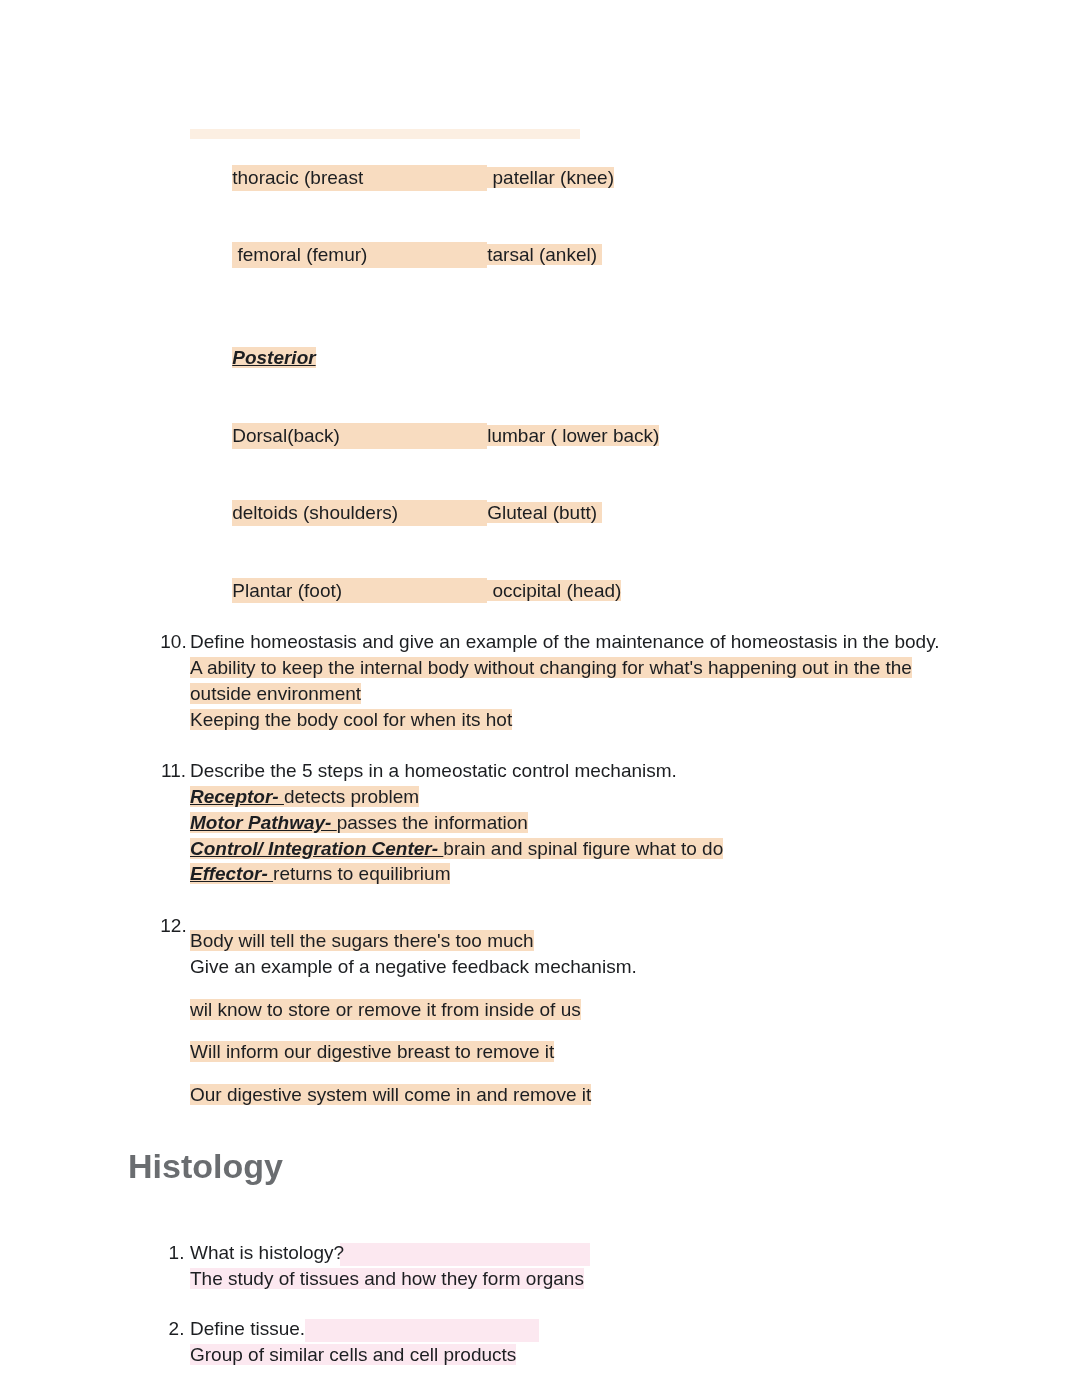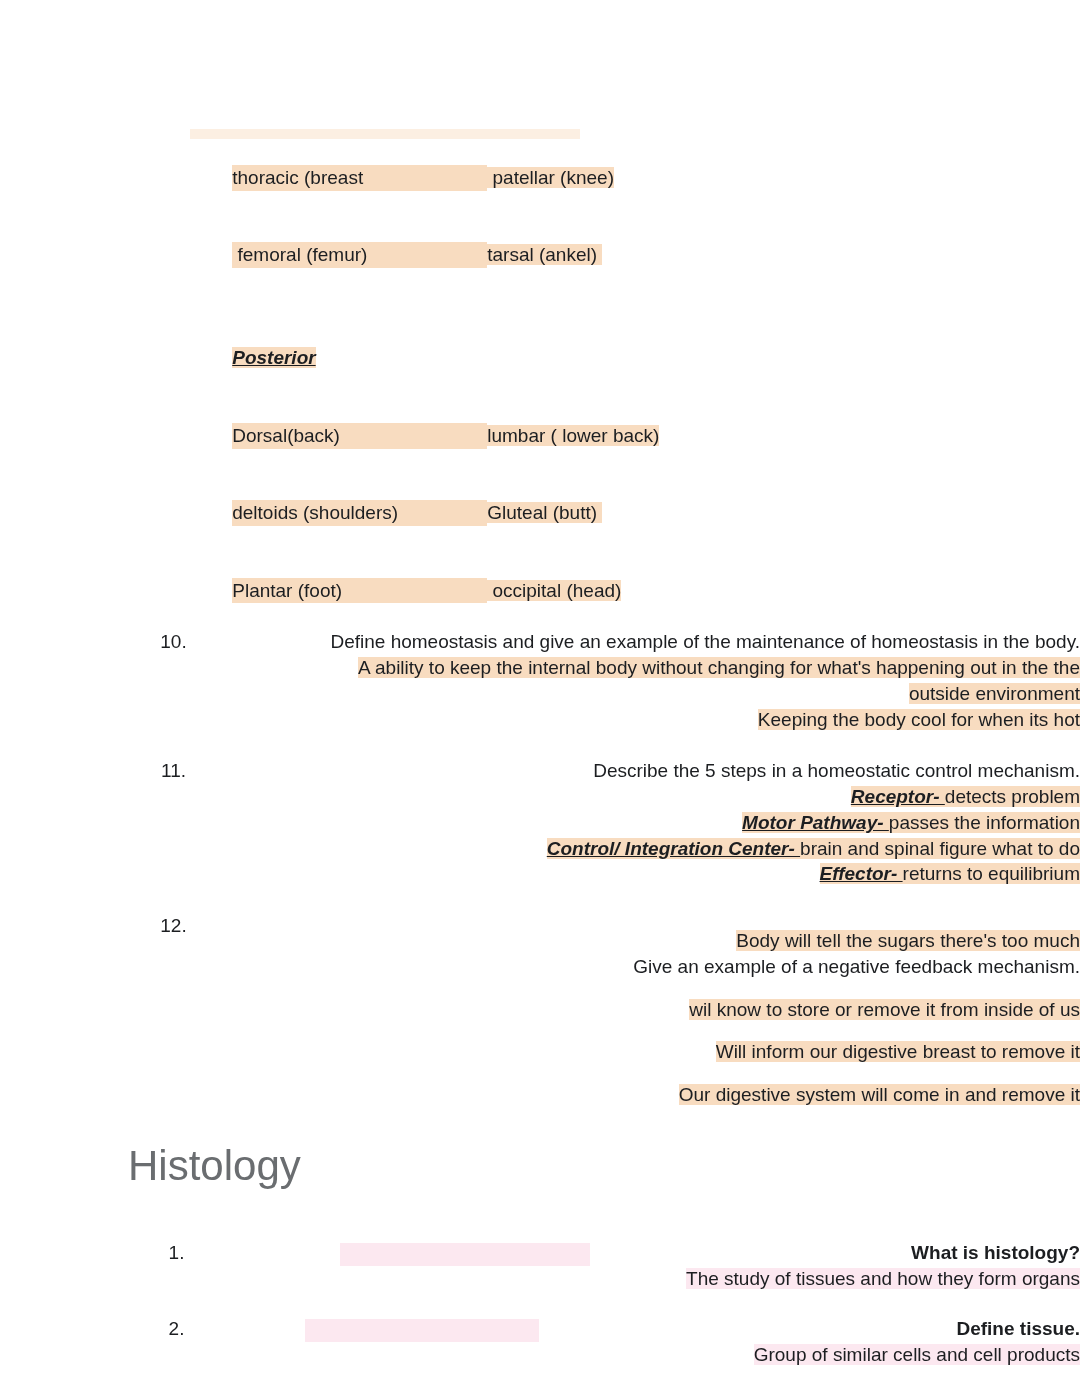--- a/index.html
+++ b/index.html
@@ -32,33 +32,33 @@
   .c1 { display: inline-block; width: 255px; white-space: pre; vertical-align: top; }
   .hl { background: var(--highlight-orange); white-space: pre-wrap; }
   .hlp { background: var(--highlight-pink); }
   .term { font-weight: bold; font-style: italic; text-decoration: underline; }
   .blank { height: 25.8px; }
 
   .qitem { display: flex; margin-left: 157px; }
   .qnum { flex: 0 0 33px; text-align: center; }
   .qnum.pad1 { padding-left: 6px; }
   .qbody { flex: 1 1 auto; }
-  .line { min-height: 25.8px; text-align: right; }
-  .qline-rel { position: relative; font-weight: bold; }
+  .line { min-height: 25.8px; }
+  .qline-rel { position: relative; }
   .qline-rel > .qtext { position: relative; z-index: 1; }
   .pink-strip { position: absolute; top: 3px; height: 23px; background: var(--highlight-pink); z-index: 0; }
 
   .para { margin-top: 17px; }
   .para-first { margin-top: 15px; }
 
   .histology-heading {
     margin: 38px 0 0 128px;
-    font-size: 42px;
+    font-size: 34px;
     line-height: 40px;
-    font-weight: 400;
+    font-weight: 700;
     color: var(--heading-gray);
   }
   .mt54 { margin-top: 54px; }
   .mt25 { margin-top: 25px; }
 </style>
 </head>
 <body>
 
 <div class="page">
   <div class="content">

